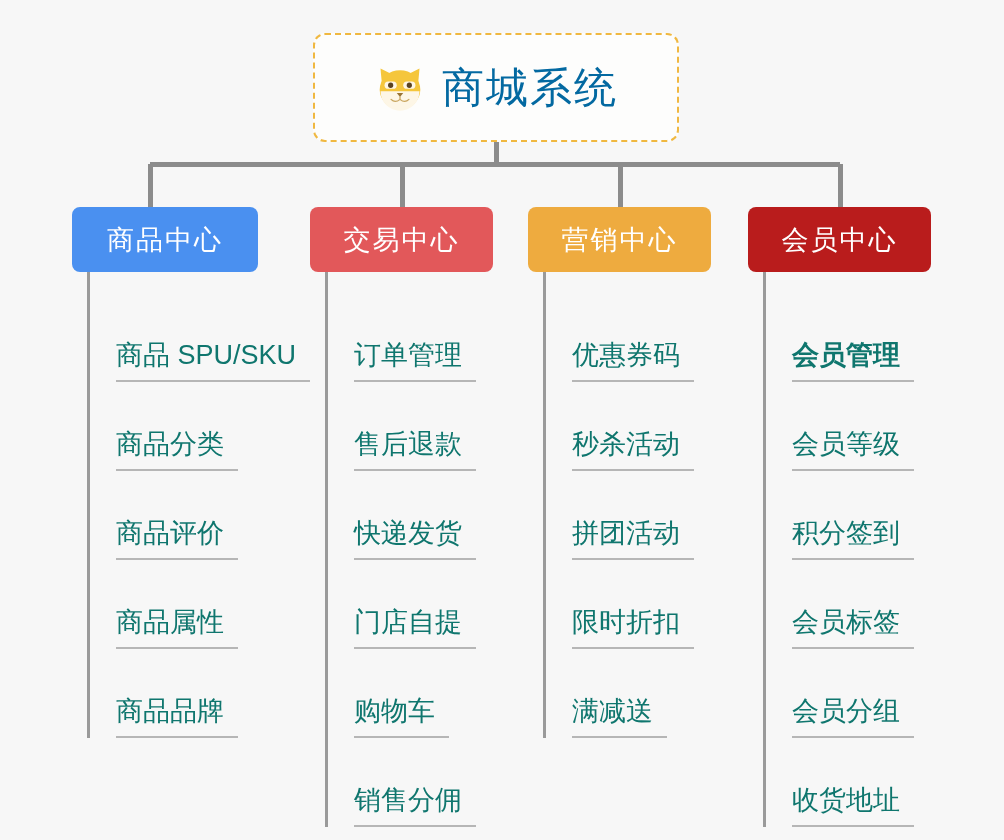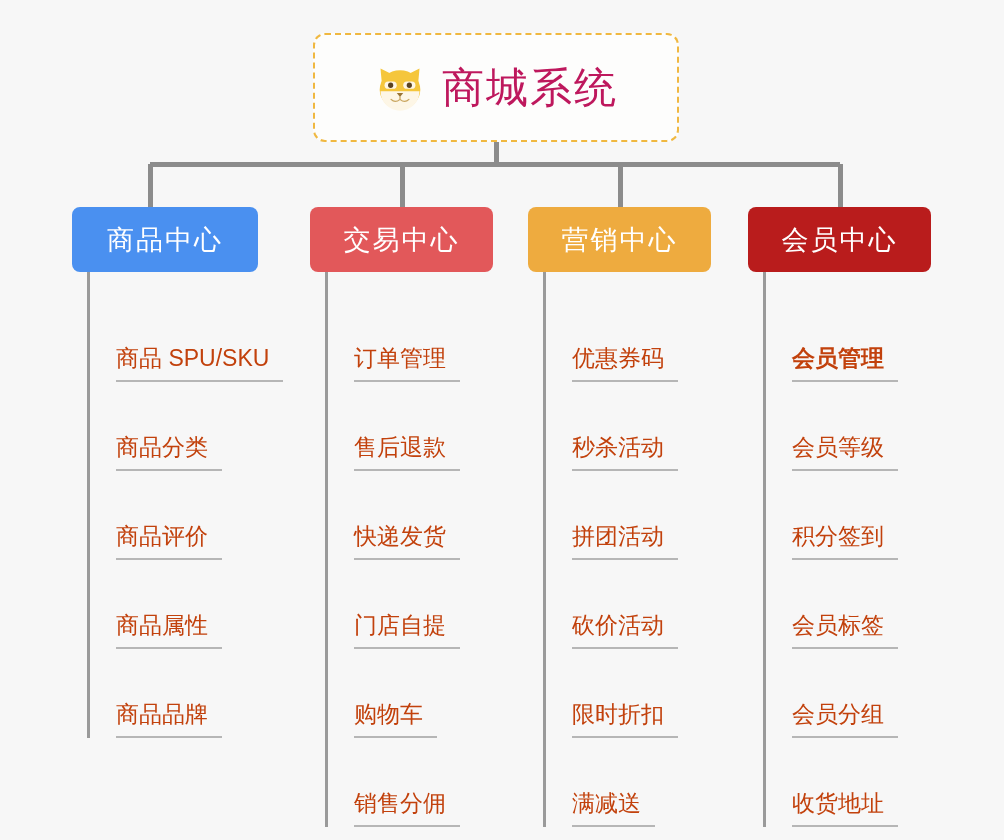--- a/index.html
+++ b/index.html
@@ -45,21 +45,21 @@
   }
   #root-icon {
     width: 52px;
     height: 52px;
     flex: 0 0 52px;
     display: block;
   }
   #root-title {
     font-size: 42px;
     line-height: 1;
-    color: #be185d;
+    color: #0369a1;
     letter-spacing: 2px;
     white-space: nowrap;
   }
 
   
   .column {
     position: absolute;
     top: 207px;
   }
 
@@ -92,22 +92,22 @@
   }
   .leaf-item {
     position: relative;
     height: 89px;
     display: flex;
     align-items: flex-end;
     padding-left: 27px;
   }
   .leaf-label {
     display: inline-block;
-    font-size: 23px;
-    color: #c2410c;
+    font-size: 27px;
+    color: #0f766e;
     line-height: 1.25;
     padding: 0 14px 7px 0;
     border-bottom: 2px solid #b6b6b6;
     white-space: nowrap;
   }
 </style>
 </head>
 <body>
 
 <div id="chart-root">
@@ -199,23 +199,20 @@
           <div class="leaf-item">
             <span class="leaf-label" style="border-bottom-color: rgb(182, 182, 182);">优惠券码</span>
           </div>
           <div class="leaf-item">
             <span class="leaf-label" style="border-bottom-color: rgb(182, 182, 182);">秒杀活动</span>
           </div>
           <div class="leaf-item">
             <span class="leaf-label" style="border-bottom-color: rgb(182, 182, 182);">拼团活动</span>
           </div>
           <div class="leaf-item">
-            <span class="leaf-label" style="border-bottom-color: rgb(182, 182, 182);">砍价活动</span>
-          </div>
-          <div class="leaf-item">
             <span class="leaf-label" style="border-bottom-color: rgb(182, 182, 182);">限时折扣</span>
           </div>
           <div class="leaf-item">
             <span class="leaf-label" style="border-bottom-color: rgb(182, 182, 182);">满减送</span>
           </div>
         </div>
       </div>
       <div class="column" style="left: 748px; width: 183px;">
         <div class="cat-header" style="background: #b91c1c;">会员中心</div>
         <div class="leaf-list">

